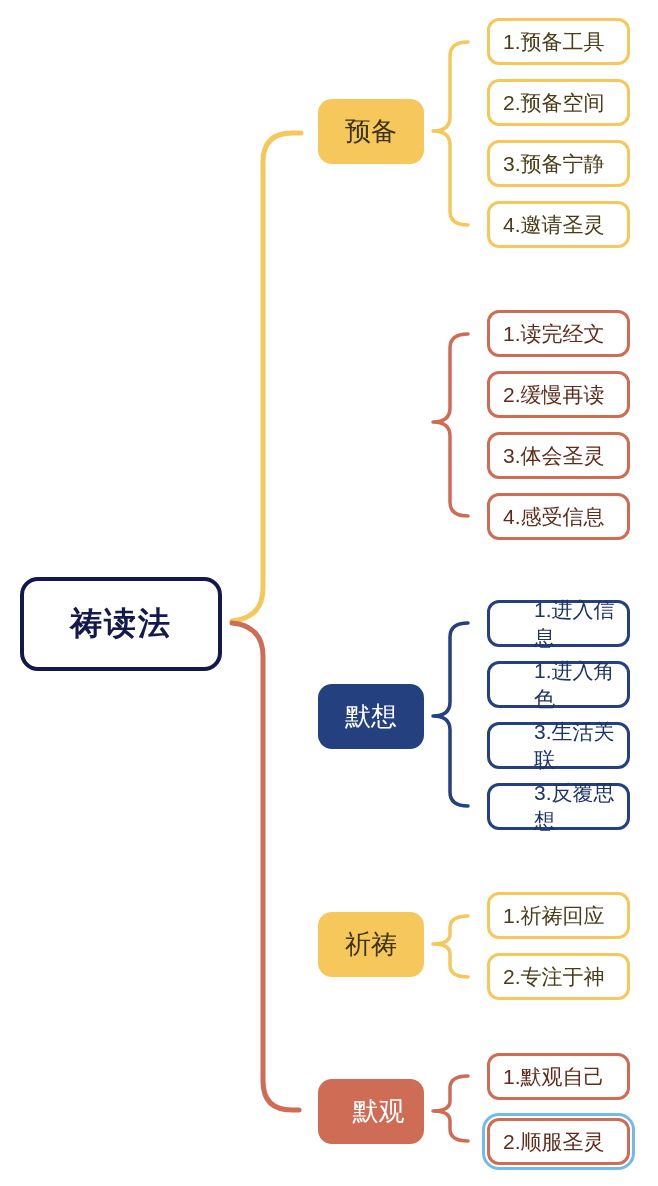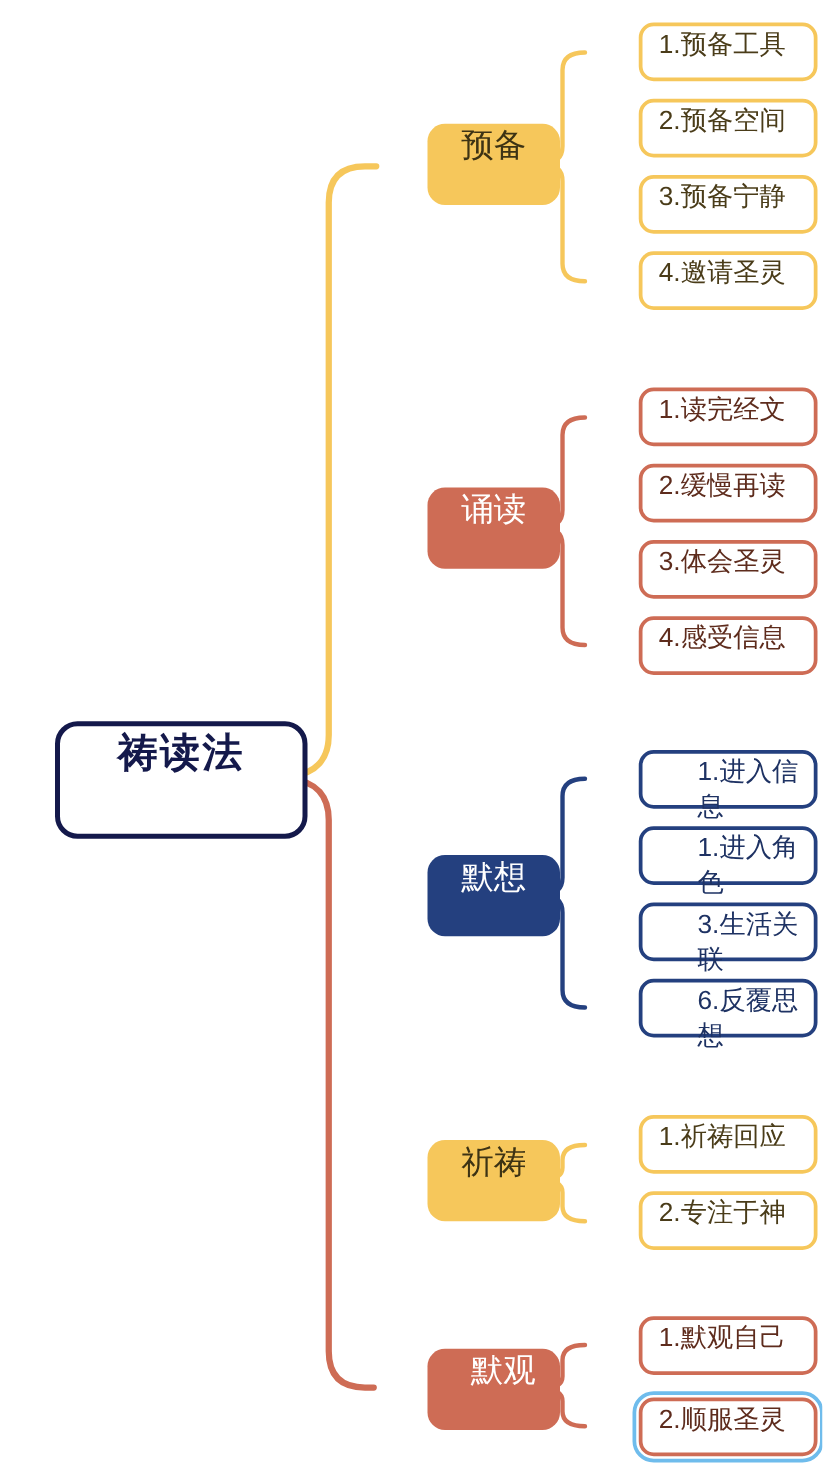--- a/index.html
+++ b/index.html
@@ -10,24 +10,23 @@
     height: 1186px;
     background: var(--background, #ffffff);
     overflow: hidden;
   }
   .links { position: absolute; left: 0; top: 0; }
 
   .node {
     position: absolute;
     box-sizing: border-box;
     display: flex;
-    align-items: flex-start;
+    align-items: center;
     justify-content: center;
     background: #ffffff;
-    margin-left: 24px;
   }
 
   .root-node {
     left: 20px; top: 577px; width: 202px; height: 94px;
     border: 4px solid var(--root-ink, #14194B);
     border-radius: 18px;
     color: var(--root-ink, #14194B);
     font-size: 32px;
     font-weight: bold;
     letter-spacing: 2px;
@@ -98,23 +97,20 @@
   <div class="node child yellow" style="left:487px;top:79px;">
     <span>2.预备空间</span>
   </div>
   <div class="node child yellow" style="left:487px;top:140px;">
     <span>3.预备宁静</span>
   </div>
   <div class="node child yellow" style="left:487px;top:201px;">
     <span>4.邀请圣灵</span>
   </div>
 
-  <div class="node branch salmon" style="left:318px;top:390px;">
-    <span>诵读</span>
-  </div>
   <div class="node child salmon" style="left:487px;top:310px;">
     <span>1.读完经文</span>
   </div>
   <div class="node child salmon" style="left:487px;top:371px;">
     <span>2.缓慢再读</span>
   </div>
   <div class="node child salmon" style="left:487px;top:432px;">
     <span>3.体会圣灵</span>
   </div>
   <div class="node child salmon" style="left:487px;top:493px;">
@@ -127,21 +123,21 @@
   <div class="node child navy" style="left:487px;top:600px;">
     <span>1.进入信息</span>
   </div>
   <div class="node child navy" style="left:487px;top:661px;">
     <span>1.进入角色</span>
   </div>
   <div class="node child navy" style="left:487px;top:722px;">
     <span>3.生活关联</span>
   </div>
   <div class="node child navy" style="left:487px;top:783px;">
-    <span>6.反覆思想</span>
+    <span>3.反覆思想</span>
   </div>
 
   <div class="node branch yellow" style="left:318px;top:912px;">
     <span>祈祷</span>
   </div>
   <div class="node child yellow" style="left:487px;top:892px;">
     <span>1.祈祷回应</span>
   </div>
   <div class="node child yellow" style="left:487px;top:953px;">
     <span>2.专注于神</span>

